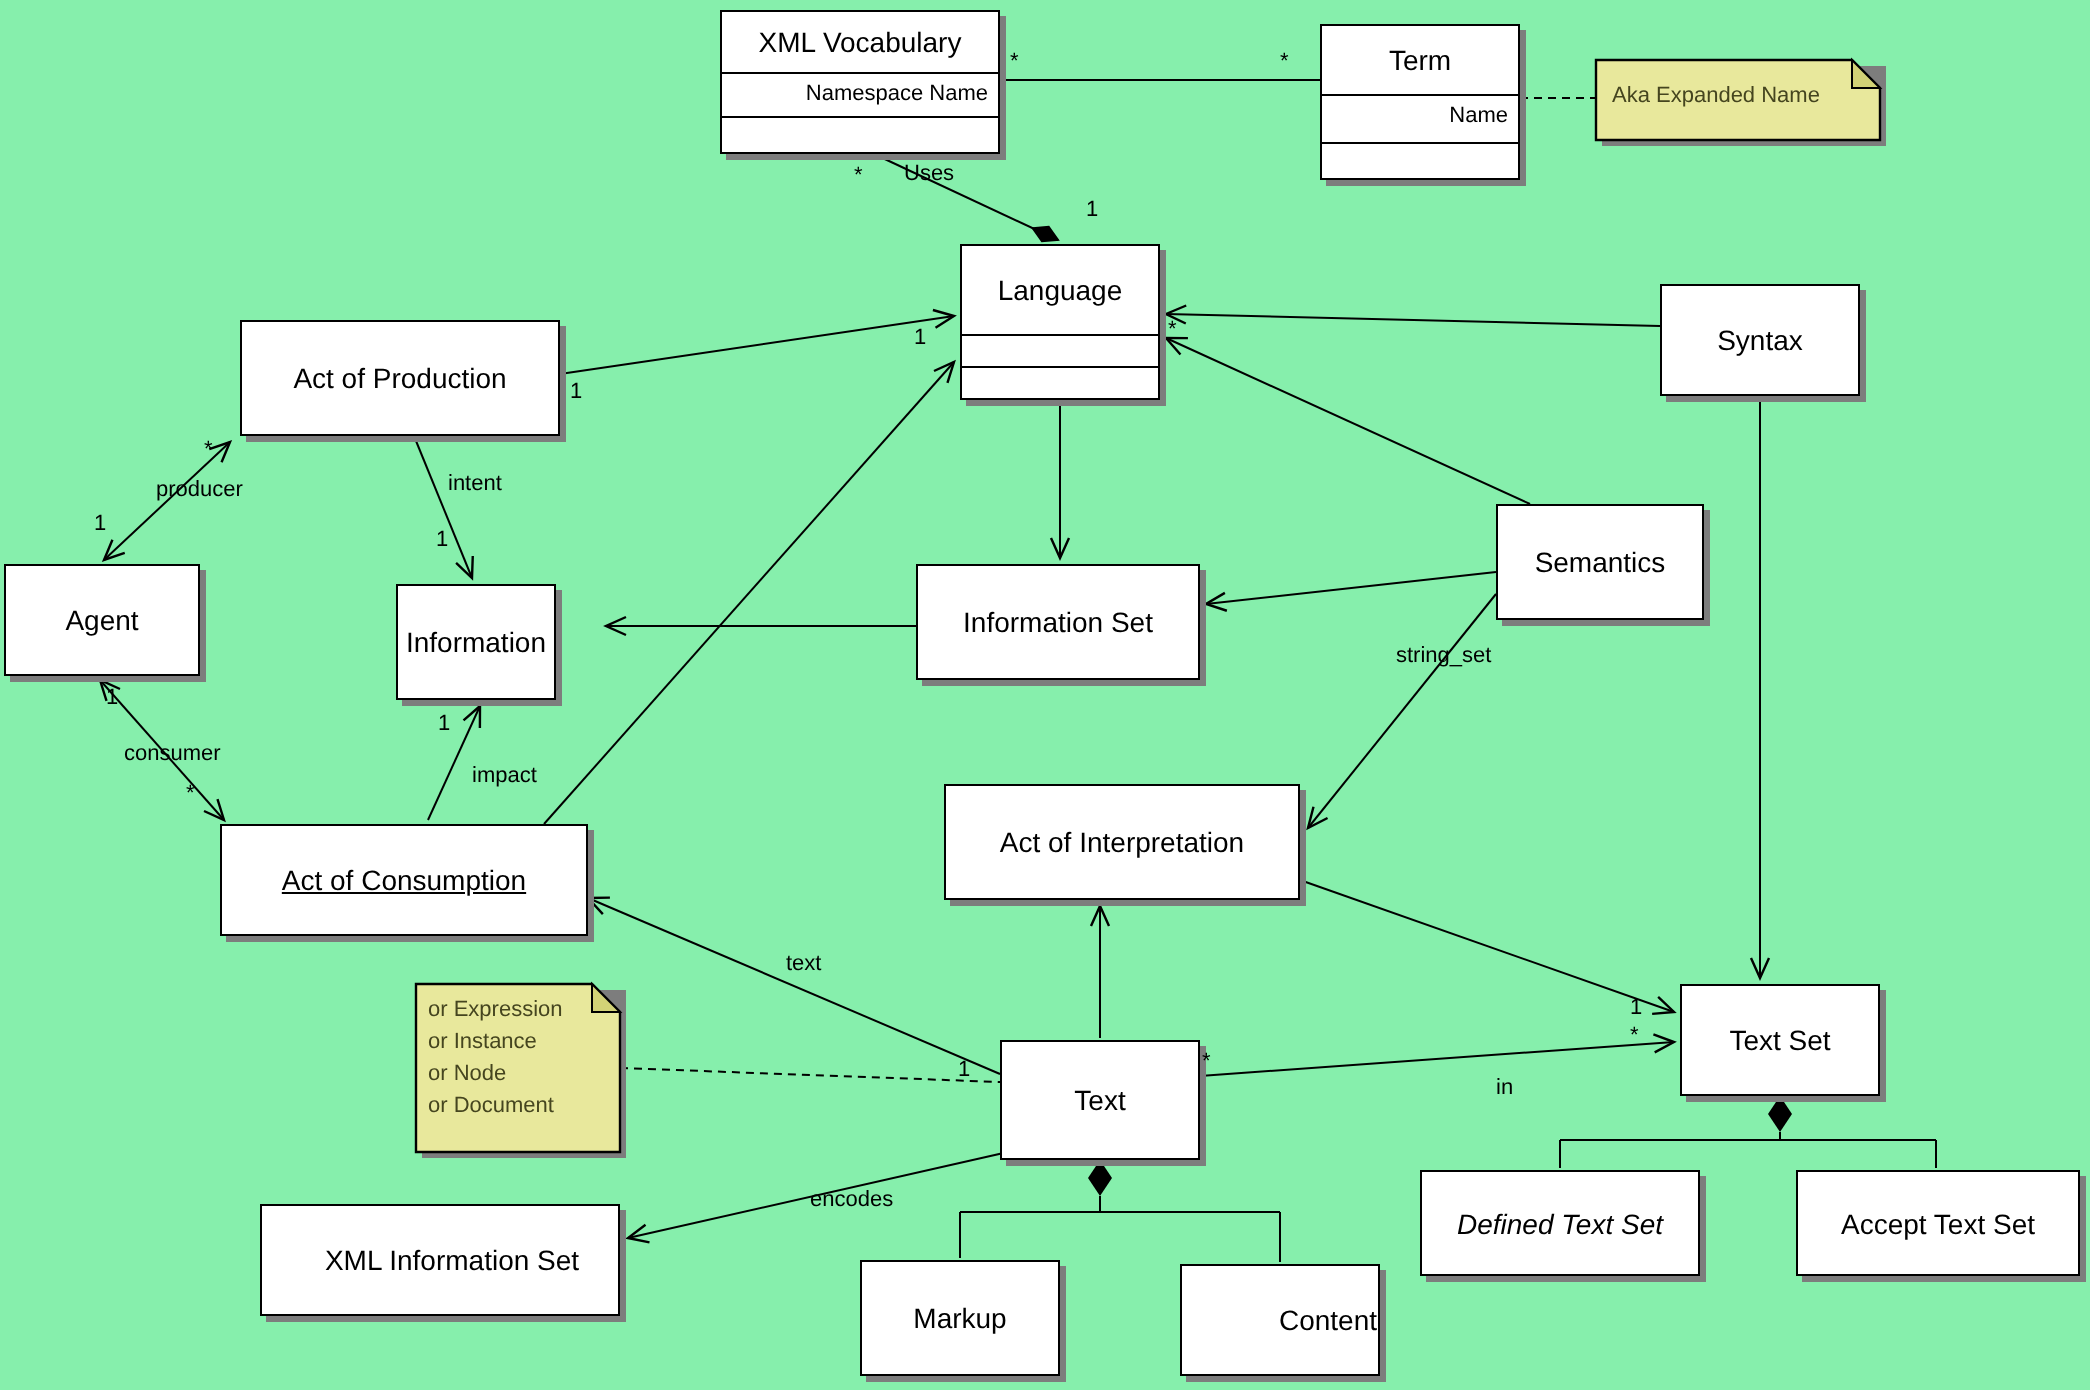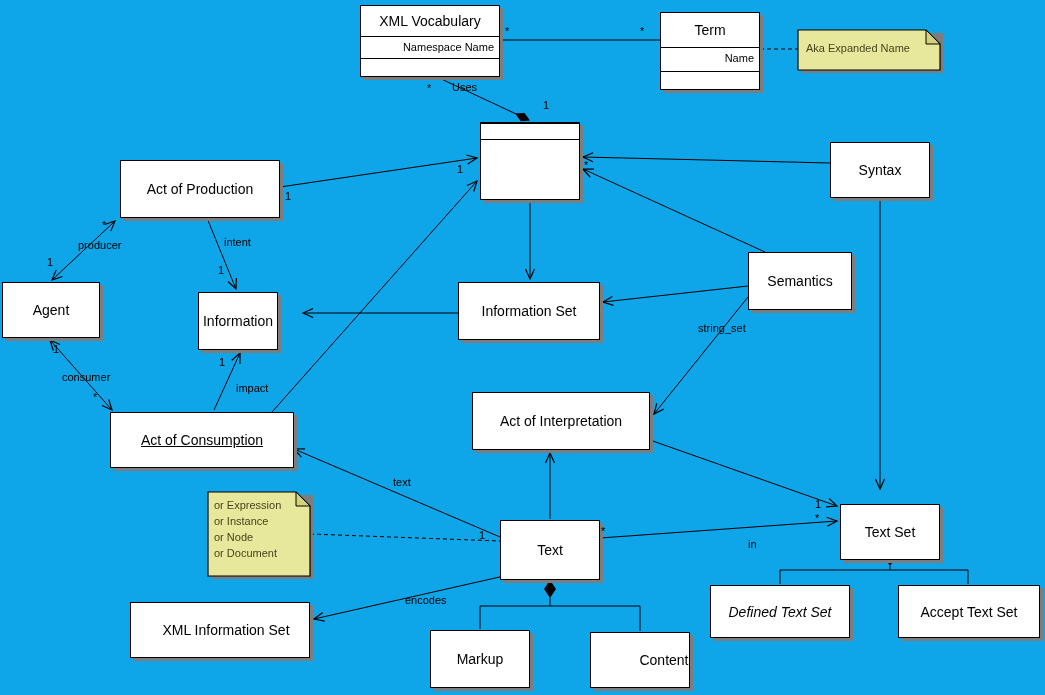--- a/index.html
+++ b/index.html
@@ -1,17 +1,17 @@
 <!DOCTYPE html>
 <html><head>
 <meta charset="utf-8">
 <style>
   html,body { margin:0; padding:0; background:#ffffff; }
   body { font-family:"Liberation Sans","DejaVu Sans",sans-serif; color:#000; }
-  .canvas { position:relative; width:1045px; height:695px; background:#0ea5e9; overflow:hidden; }
+  .canvas { position:relative; width:1045px; height:695px; background:#86efac; overflow:hidden; }
   svg.edges { position:absolute; left:0; top:0; width:1045px; height:695px; }
   .box {
     position:absolute; box-sizing:border-box; background:#fff;
     border:1.6px solid #000; box-shadow:3px 3px 0 #7d7d7d;
     display:flex; flex-direction:column;
   }
   .box.simple { align-items:center; justify-content:center; font-size:14px; }
   .box .c-title { display:flex; align-items:center; justify-content:center; font-size:14px; }
   .box .c-row { border-top:1.4px solid #000; font-size:11px; padding:4px 5px 2px; text-align:right; box-sizing:border-box; }
   .box .c-empty { border-top:1.4px solid #000; flex:1; box-sizing:border-box; }
@@ -87,20 +87,21 @@
     <div class="c-empty"></div>
   </div>
 
   <div class="box" style="left:660px;top:12px;width:100px;height:78px;">
     <div class="c-title" style="height:34px;">Term</div>
     <div class="c-row" style="height:24px;">Name</div>
     <div class="c-empty"></div>
   </div>
 
   <div class="box" style="left:480px;top:122px;width:100px;height:78px;">
+    <div class="c-title" style="height:44px;">Language</div>
     <div class="c-empty" style="flex:0 0 16px;"></div>
     <div class="c-empty"></div>
   </div>
 
   <div class="box simple" style="left:830px;top:142px;width:100px;height:56px;">
     <span>Syntax</span>
   </div>
 
   <div class="box simple" style="left:120px;top:160px;width:160px;height:58px;">
     <span>Act of Production</span>
@@ -127,21 +128,21 @@
   </div>
 
   <div class="box simple" style="left:110px;top:412px;width:184px;height:56px;text-decoration:underline;">
     <span>Act of Consumption</span>
   </div>
 
   <div class="box simple" style="left:500px;top:520px;width:100px;height:60px;">
     <span>Text</span>
   </div>
 
-  <div class="box simple" style="left:840px;top:504px;width:100px;height:56px;">
+  <div class="box simple" style="left:840px;top:492px;width:100px;height:56px;">
     <span>Text Set</span>
   </div>
 
   <div class="box simple" style="left:130px;top:602px;width:180px;height:56px;padding-left:12px;">
     <span>XML Information Set</span>
   </div>
 
   <div class="box simple" style="left:430px;top:630px;width:100px;height:58px;">
     <span>Markup</span>
   </div>

